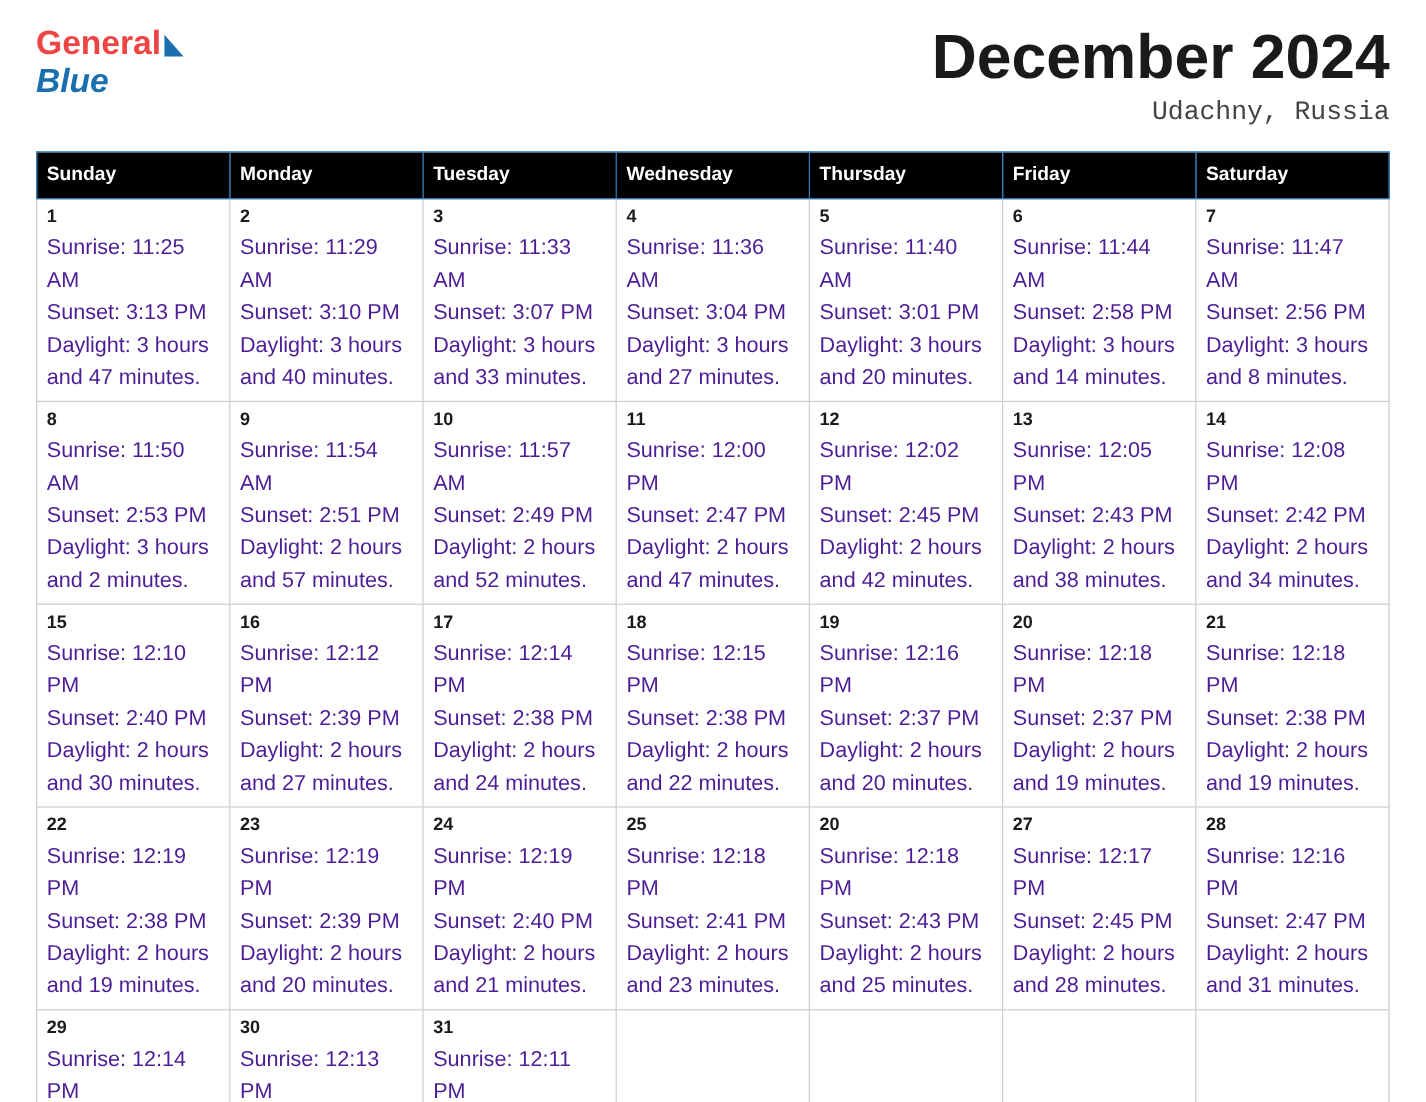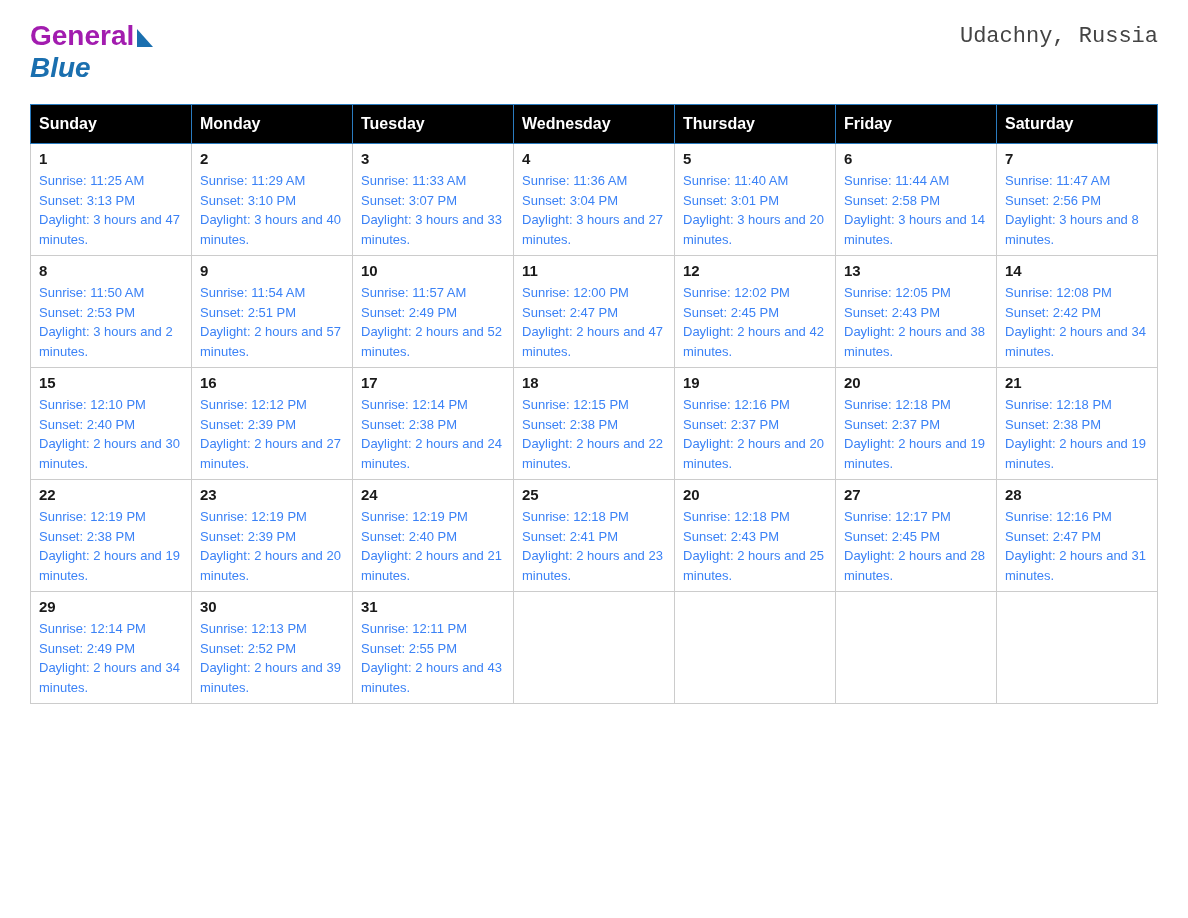--- a/index.html
+++ b/index.html
@@ -54,45 +54,46 @@
       font-size: 13px;
       color: #333;
     }
     .day-number {
       font-size: 15px;
       font-weight: bold;
       color: #1a1a1a;
       margin-bottom: 4px;
     }
     .day-info {
-      font-size: 13px;
-      color: #3b82f6;
+      font-size: 18px;
+      color: #4c1d95;
       line-height: 1.5;
     }
     .empty-cell {
       background: #fff;
     }
     .logo-wrapper {
       display: flex;
       flex-direction: row;
       align-items: center;
       gap: 4px;
     }
   </style>
 </head>
 <body>
 
 <div class="header">
   <div class="logo-wrapper">
     <div style="font-size:28px; font-weight:bold; font-family: Arial, sans-serif; line-height:1.15;">
-      <span style="color:#a21caf;">General</span><span style="display:inline-block; width:0; height:0; border-style:solid; border-width:18px 0 0 16px; border-color: transparent transparent transparent #1a6faf; margin-left:3px; vertical-align:middle;"></span><br>
+      <span style="color:#ef4444;">General</span><span style="display:inline-block; width:0; height:0; border-style:solid; border-width:18px 0 0 16px; border-color: transparent transparent transparent #1a6faf; margin-left:3px; vertical-align:middle;"></span><br>
       <span style="color:#1a6faf;font-style:italic;">Blue</span>
     </div>
   </div>
   <div class="title-section">
+    <div class="month-title">December 2024</div>
     <div class="location">Udachny, Russia</div>
   </div>
 </div>
 
 <table class="calendar">
   <thead>
     <tr>
     <th>Sunday</th>
         <th>Monday</th>
         <th>Tuesday</th>

